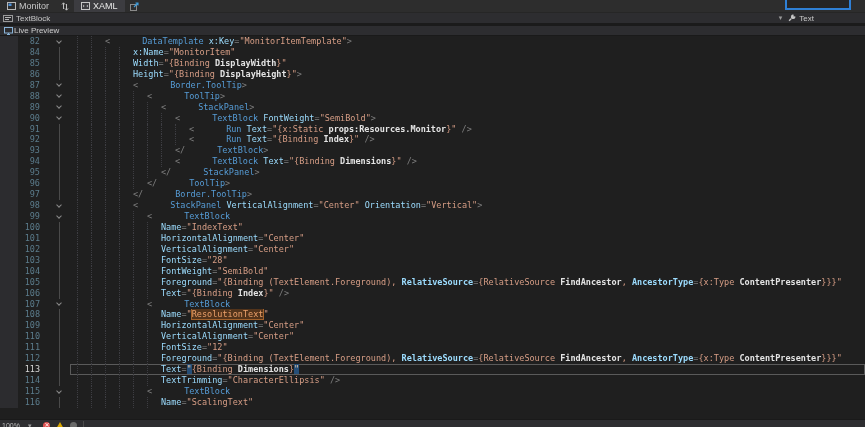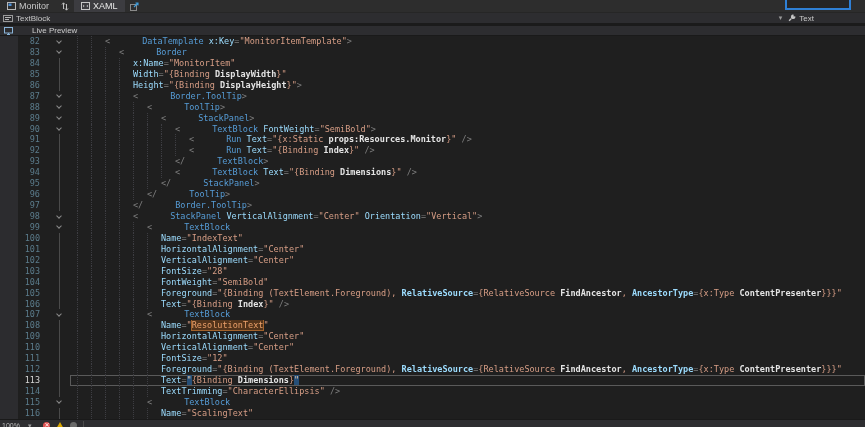--- a/index.html
+++ b/index.html
@@ -22,21 +22,21 @@
   .crumbbar { height:10px; background:#2d2d30; display:flex; align-items:center;
               font-size:8px; color:#c8c8c8; padding:0 3px; }
   .crumb { display:flex; align-items:center; gap:3px; }
   .crumb-spacer { flex:1; }
   .dd-arrow { color:#9a9a9a; font-size:7px; padding:0 6px; }
   .quickaction { display:flex; align-items:center; gap:3px; margin-right:48px; }
 
   .gapbar { height:3px; background:#1b1b1b; }
 
   
-  .livebar { height:10px; background:#2d2d30; display:flex; align-items:center; gap:19px;
+  .livebar { height:10px; background:#2d2d30; display:flex; align-items:center; gap:1px;
              font-size:8px; color:#cdcdcd; padding:0 4px; border-bottom:1px solid #1a1a1a; }
 
   
   .editor { flex:1; background:#1f1f1f; overflow:hidden; position:relative;
             font-family:"DejaVu Sans Mono", monospace; font-size:8.5px; }
   .line { display:flex; height:10.94px; line-height:10.94px; white-space:pre; }
   .ind  { width:18px; background:#2c2c2f; flex:none; }
   .num  { width:26px; flex:none; text-align:right; padding-right:4px; color:#5b7c8c; }
   .line.current .num { color:#d6d6d6; }
   .fold { width:26px; flex:none; position:relative; }
@@ -144,21 +144,20 @@
           <path d="M3 7.5 L6 7.5" stroke="#8ab4d8"></path>
           <path d="M4.5 6 L4.5 7.5" stroke="#8ab4d8"></path>
         </svg>
     </span>
     <span>Live Preview</span>
   </div>
 
   <div class="editor">
     <div id="code-area">
         <div class="line"><div class="ind"></div><div class="num">82</div><div class="fold"><span class="chev"></span></div><div class="codecell" style="padding-left: 35px;"><i class="guide" style="left: 7px;"></i><i class="guide" style="left: 21px;"></i><span class="tk-d">&lt;</span><span class="tk-t">DataTemplate</span><span class="tk-x"> </span><span class="tk-a">x:Key</span><span class="tk-d">=</span><span class="tk-s">"MonitorItemTemplate"</span><span class="tk-d">&gt;</span></div></div>
-        <div class="line"><div class="ind"></div><div class="num">83</div><div class="fold"><span class="chev"></span></div><div class="codecell" style="padding-left: 49px;"><i class="guide" style="left: 7px;"></i><i class="guide" style="left: 21px;"></i><i class="guide" style="left: 35px;"></i><span class="tk-d">&lt;</span><span class="tk-t">Border</span></div></div>
         <div class="line"><div class="ind"></div><div class="num">84</div><div class="fold"><span class="vline"></span></div><div class="codecell" style="padding-left: 63px;"><i class="guide" style="left: 7px;"></i><i class="guide" style="left: 21px;"></i><i class="guide" style="left: 35px;"></i><i class="guide" style="left: 49px;"></i><span class="tk-a">x:Name</span><span class="tk-d">=</span><span class="tk-s">"MonitorItem"</span></div></div>
         <div class="line"><div class="ind"></div><div class="num">85</div><div class="fold"><span class="vline"></span></div><div class="codecell" style="padding-left: 63px;"><i class="guide" style="left: 7px;"></i><i class="guide" style="left: 21px;"></i><i class="guide" style="left: 35px;"></i><i class="guide" style="left: 49px;"></i><span class="tk-a">Width</span><span class="tk-d">=</span><span class="tk-s">"{Binding </span><span class="tk-v">DisplayWidth</span><span class="tk-s">}"</span></div></div>
         <div class="line"><div class="ind"></div><div class="num">86</div><div class="fold"><span class="vline"></span></div><div class="codecell" style="padding-left: 63px;"><i class="guide" style="left: 7px;"></i><i class="guide" style="left: 21px;"></i><i class="guide" style="left: 35px;"></i><i class="guide" style="left: 49px;"></i><span class="tk-a">Height</span><span class="tk-d">=</span><span class="tk-s">"{Binding </span><span class="tk-v">DisplayHeight</span><span class="tk-s">}"</span><span class="tk-d">&gt;</span></div></div>
         <div class="line"><div class="ind"></div><div class="num">87</div><div class="fold"><span class="chev"></span></div><div class="codecell" style="padding-left: 63px;"><i class="guide" style="left: 7px;"></i><i class="guide" style="left: 21px;"></i><i class="guide" style="left: 35px;"></i><i class="guide" style="left: 49px;"></i><span class="tk-d">&lt;</span><span class="tk-t">Border.ToolTip</span><span class="tk-d">&gt;</span></div></div>
         <div class="line"><div class="ind"></div><div class="num">88</div><div class="fold"><span class="chev"></span></div><div class="codecell" style="padding-left: 77px;"><i class="guide" style="left: 7px;"></i><i class="guide" style="left: 21px;"></i><i class="guide" style="left: 35px;"></i><i class="guide" style="left: 49px;"></i><i class="guide" style="left: 63px;"></i><span class="tk-d">&lt;</span><span class="tk-t">ToolTip</span><span class="tk-d">&gt;</span></div></div>
         <div class="line"><div class="ind"></div><div class="num">89</div><div class="fold"><span class="chev"></span></div><div class="codecell" style="padding-left: 91px;"><i class="guide" style="left: 7px;"></i><i class="guide" style="left: 21px;"></i><i class="guide" style="left: 35px;"></i><i class="guide" style="left: 49px;"></i><i class="guide" style="left: 63px;"></i><i class="guide" style="left: 77px;"></i><span class="tk-d">&lt;</span><span class="tk-t">StackPanel</span><span class="tk-d">&gt;</span></div></div>
         <div class="line"><div class="ind"></div><div class="num">90</div><div class="fold"><span class="chev"></span></div><div class="codecell" style="padding-left: 105px;"><i class="guide" style="left: 7px;"></i><i class="guide" style="left: 21px;"></i><i class="guide" style="left: 35px;"></i><i class="guide" style="left: 49px;"></i><i class="guide" style="left: 63px;"></i><i class="guide" style="left: 77px;"></i><i class="guide" style="left: 91px;"></i><span class="tk-d">&lt;</span><span class="tk-t">TextBlock</span><span class="tk-x"> </span><span class="tk-a">FontWeight</span><span class="tk-d">=</span><span class="tk-s">"SemiBold"</span><span class="tk-d">&gt;</span></div></div>
         <div class="line"><div class="ind"></div><div class="num">91</div><div class="fold"><span class="vline"></span></div><div class="codecell" style="padding-left: 119px;"><i class="guide" style="left: 7px;"></i><i class="guide" style="left: 21px;"></i><i class="guide" style="left: 35px;"></i><i class="guide" style="left: 49px;"></i><i class="guide" style="left: 63px;"></i><i class="guide" style="left: 77px;"></i><i class="guide" style="left: 91px;"></i><i class="guide" style="left: 105px;"></i><span class="tk-d">&lt;</span><span class="tk-t">Run</span><span class="tk-x"> </span><span class="tk-a">Text</span><span class="tk-d">=</span><span class="tk-s">"{x:Static </span><span class="tk-v">props:Resources.Monitor</span><span class="tk-s">}"</span><span class="tk-x"> </span><span class="tk-d">/&gt;</span></div></div>
         <div class="line"><div class="ind"></div><div class="num">92</div><div class="fold"><span class="vline"></span></div><div class="codecell" style="padding-left: 119px;"><i class="guide" style="left: 7px;"></i><i class="guide" style="left: 21px;"></i><i class="guide" style="left: 35px;"></i><i class="guide" style="left: 49px;"></i><i class="guide" style="left: 63px;"></i><i class="guide" style="left: 77px;"></i><i class="guide" style="left: 91px;"></i><i class="guide" style="left: 105px;"></i><span class="tk-d">&lt;</span><span class="tk-t">Run</span><span class="tk-x"> </span><span class="tk-a">Text</span><span class="tk-d">=</span><span class="tk-s">"{Binding </span><span class="tk-v">Index</span><span class="tk-s">}"</span><span class="tk-x"> </span><span class="tk-d">/&gt;</span></div></div>
         <div class="line"><div class="ind"></div><div class="num">93</div><div class="fold"><span class="vline"></span></div><div class="codecell" style="padding-left: 105px;"><i class="guide" style="left: 7px;"></i><i class="guide" style="left: 21px;"></i><i class="guide" style="left: 35px;"></i><i class="guide" style="left: 49px;"></i><i class="guide" style="left: 63px;"></i><i class="guide" style="left: 77px;"></i><i class="guide" style="left: 91px;"></i><span class="tk-d">&lt;/</span><span class="tk-t">TextBlock</span><span class="tk-d">&gt;</span></div></div>

